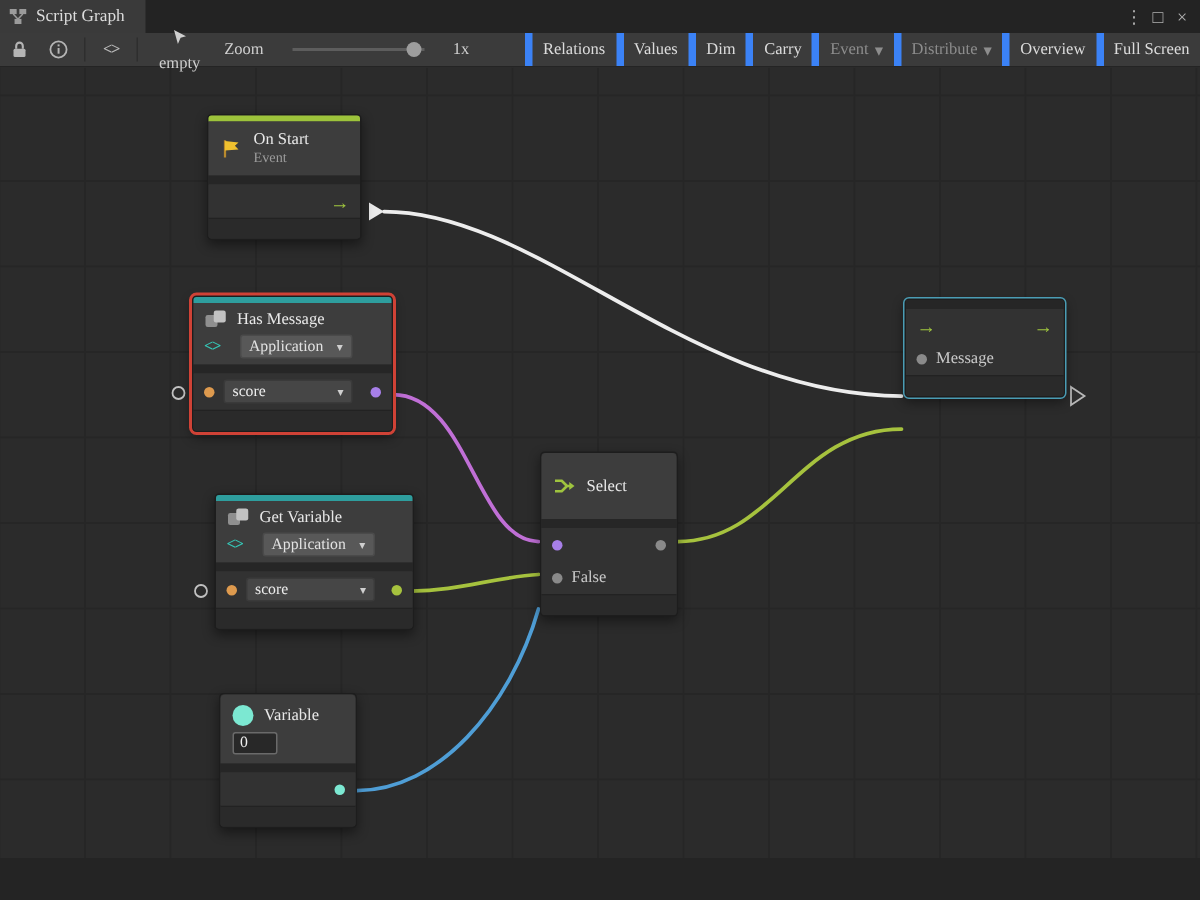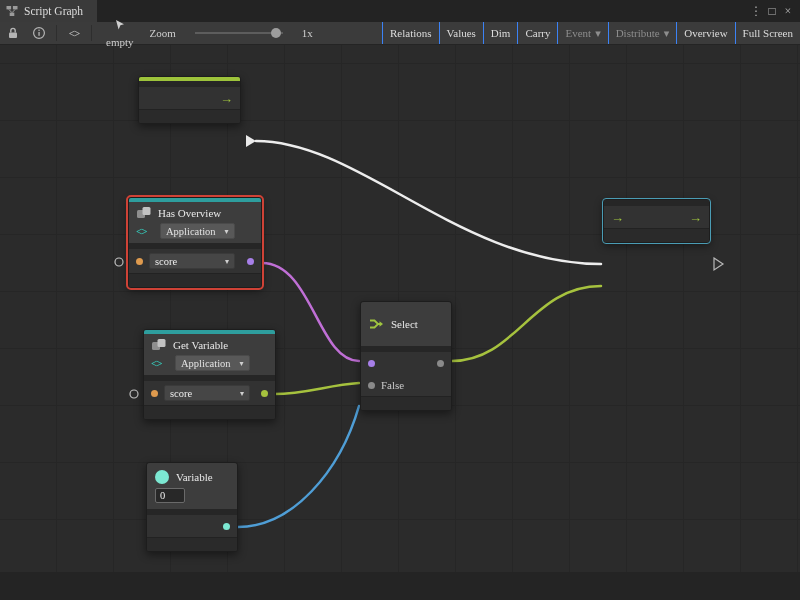--- a/index.html
+++ b/index.html
@@ -17,21 +17,21 @@
   .toolbar{position:absolute;top:22px;left:0;right:0;height:22px;background:#3b3b3b;display:flex;align-items:center;z-index:10;border-bottom:1px solid #242424;}
   .tbtn{height:22px;display:flex;align-items:center;justify-content:center;width:26px;}
   .tsep{width:1px;height:16px;background:#2e2e2e;margin:0 4px;}
   .code-glyph{color:#b9b9b9;font-weight:bold;letter-spacing:-1px;font-size:11px;}
   .sel-info{display:flex;align-items:center;gap:5px;color:#cfcfcf;padding:0 10px;flex-direction:column;}
   .zoomwrap{display:flex;align-items:center;gap:19px;padding:0 6px;color:#cfcfcf;}
   .slider{position:relative;width:88px;height:14px;}
   .slider .track{position:absolute;left:0;right:0;top:6px;height:2px;background:#5d5d5d;}
   .slider .knob{position:absolute;right:2px;top:2px;width:10px;height:10px;border-radius:50%;background:#9d9d9d;}
   .tbuttons{margin-left:auto;display:flex;height:22px;}
-  .tb{display:flex;align-items:center;gap:4px;padding:0 7px;border-left:1px solid #3b82f6;color:#dcdcdc;white-space:nowrap;}
+  .tb{display:flex;align-items:center;gap:4px;padding:0 7px;border-left:5px solid #3b82f6;color:#dcdcdc;white-space:nowrap;}
   .tb.disabled{color:#8d8d8d;}
   
   .bottom-edge{position:absolute;left:0;right:0;bottom:0;height:28px;background:#242424;z-index:0;}
   .wires{position:absolute;left:0;top:0;z-index:1;pointer-events:none;}
   .wires path{pointer-events:stroke;}
   .wire{fill:none;stroke-width:2.5;stroke-linecap:round;}
   
   .node{position:absolute;z-index:2;background:#323232;border:1px solid #1d1d1d;border-radius:3px;
         box-shadow:0 3px 8px rgba(0,0,0,.45);box-sizing:border-box;}
   .node.err{outline:2px solid #cf4236;}
@@ -153,38 +153,48 @@
     <path class="wire" d="M238,527 C292,527 340,472 359,406" stroke="#4f9ed6"></path>
     <path class="wire" d="M452,361 C516,361 532,286 601,286" stroke="#a6c23e"></path>
     <path d="M246,135 L256,141 L246,147 Z" fill="#eaeaea"></path>
     <path d="M714,258 L723,264 L714,270 Z" fill="#2f2f2f" stroke="#b8b8b8" stroke-width="1.2"></path>
     <circle cx="119" cy="262" r="4" fill="#2b2b2b" stroke="#c2c2c2" stroke-width="1.2"></circle>
     <circle cx="134" cy="394" r="4" fill="#2b2b2b" stroke="#c2c2c2" stroke-width="1.2"></circle>
   </svg>
 
   <div class="node" style="left:138px;top:76px;width:103px;">
     <div class="strip" style="background:#9dc33b;"></div>
+    <div class="hdr">
+      <svg width="16" height="16" viewBox="0 0 16 16">
+        <path d="M4 2.5 V14" stroke="#b98a2e" stroke-width="1.5"></path>
+        <path d="M4 3 L13 4 L10.6 6.2 L13 8.6 L4 9.4 Z" fill="#f0c12f"></path>
+      </svg>
+      <div class="hcol">
+        <div class="t">On Start</div>
+        <div class="s">Event</div>
+      </div>
+    </div>
     <div class="div"></div>
     <div class="body">
       <div class="prow">
         <span class="arrow mla">→</span>
       </div>
     </div>
     <div class="ftr"></div>
   </div>
 
   <div class="node err" style="left:128px;top:197px;width:134px;">
     <div class="strip" style="background:#2e9e9e;"></div>
     <div class="hdr2">
       <div class="hrow">
         <svg width="16" height="14" viewBox="0 0 16 14">
           <rect x="1" y="4" width="8" height="8" rx="1.5" fill="#8f8f8f"></rect>
           <rect x="6.5" y="1" width="8" height="8" rx="1.5" fill="#c2c2c2"></rect>
         </svg>
-        <span class="t">Has Overview</span>
+        <span class="t">Has Message</span>
       </div>
       <div class="hrow">
         <span class="code-teal">&lt;&gt;</span>
         <div class="pop">
           <span>Application</span>
           <span class="arr">▾</span>
         </div>
       </div>
     </div>
     <div class="div"></div>
@@ -276,17 +286,21 @@
     <div class="ftr"></div>
   </div>
 
   <div class="node sel" style="left:603px;top:199px;width:107px;">
     <div class="div"></div>
     <div class="body">
       <div class="prow">
         <span class="arrow">→</span>
         <span class="arrow mla">→</span>
       </div>
+      <div class="prow">
+        <span class="dot gray"></span>
+        <span>Message</span>
+      </div>
     </div>
     <div class="ftr"></div>
   </div>
 
 </div>
 
 </body></html>

